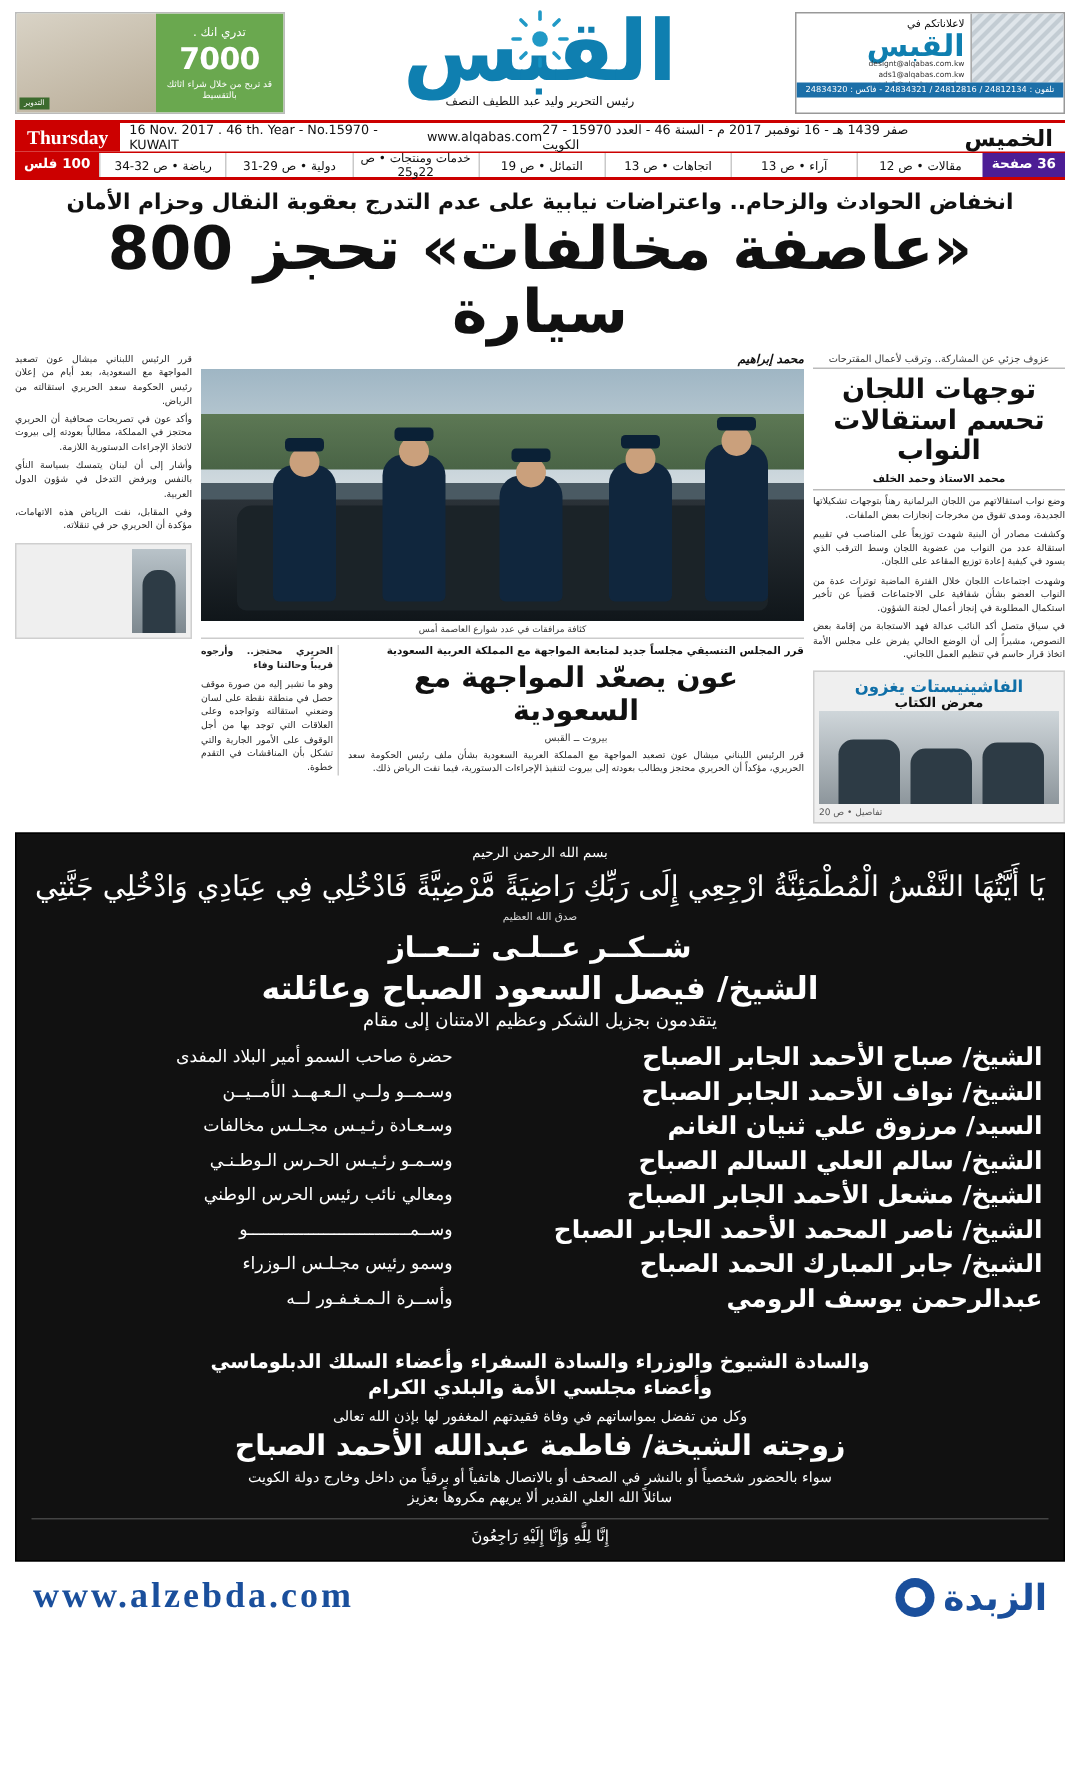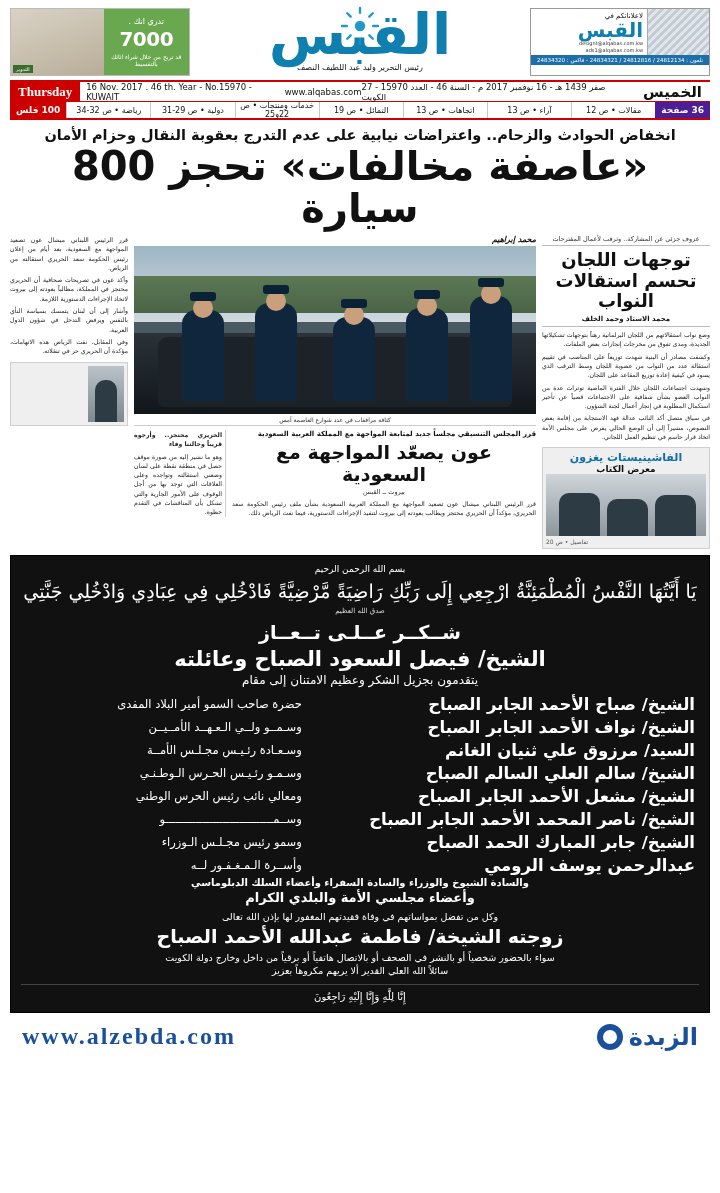--- a/index.html
+++ b/index.html
@@ -175,21 +175,21 @@
   .obit .sadaq { font-size: 7px; color: #ddd; margin-bottom: 6px; }
   .obit .thanks { font-size: 19px; font-weight: bold; margin: 2px 0 4px 0; }
   .obit .sheikh { font-size: 21px; font-weight: bold; margin: 2px 0; }
   .obit .present { font-size: 12px; margin-bottom: 6px; }
 
   .obit-table { width: 100%; border-collapse: collapse; direction: rtl; }
   .obit-table td { padding: 2px 4px; vertical-align: middle; }
   .obit-table .title-col { width: 42%; text-align: right; font-size: 11.5px; letter-spacing: 1px; }
   .obit-table .name-col { width: 58%; text-align: right; font-size: 16.5px; font-weight: bold; }
 
-  .obit .tail1 { font-size: 10px; font-weight: bold; margin-top: 0; }
+  .obit .tail1 { font-size: 13px; font-weight: bold; margin-top: 24px; }
   .obit .tail2 { font-size: 13px; font-weight: bold; margin-top: 2px; }
   .obit .tail3 { font-size: 9.5px; margin-top: 6px; }
   .obit .wife { font-size: 19px; font-weight: bold; margin-top: 3px; }
   .obit .tail4 { font-size: 9.5px; margin-top: 5px; }
   .obit .tail5 { font-size: 9.5px; margin-top: 2px; }
   .obit .inna { font-size: 10px; margin-top: 8px; border-top: 1px solid #444; padding-top: 6px; }
 
   
   .footer {
     display: flex; align-items: center; justify-content: space-between;
@@ -366,21 +366,21 @@
           <tr>
         <td class="name-col">الشيخ/ صباح الأحمد الجابر الصباح</td>
         <td class="title-col">حضرة صاحب السمو أمير البلاد المفدى</td>
       </tr>
       <tr>
         <td class="name-col">الشيخ/ نواف الأحمد الجابر الصباح</td>
         <td class="title-col">وسـمــو ولــي الـعـهــد الأمــيــن</td>
       </tr>
       <tr>
         <td class="name-col">السيد/ مرزوق علي ثنيان الغانم</td>
-        <td class="title-col">وسـعـادة رئـيـس مجـلـس الأمــة</td>
+        <td class="title-col">وسـعـادة رئـيـس مجـلـس مخالفات</td>
       </tr>
       <tr>
         <td class="name-col">الشيخ/ سالم العلي السالم الصباح</td>
         <td class="title-col">وسـمـو رئـيـس الحـرس الـوطـنـي</td>
       </tr>
       <tr>
         <td class="name-col">الشيخ/ مشعل الأحمد الجابر الصباح</td>
         <td class="title-col">ومعالي نائب رئيس الحرس الوطني</td>
       </tr>
       <tr>

